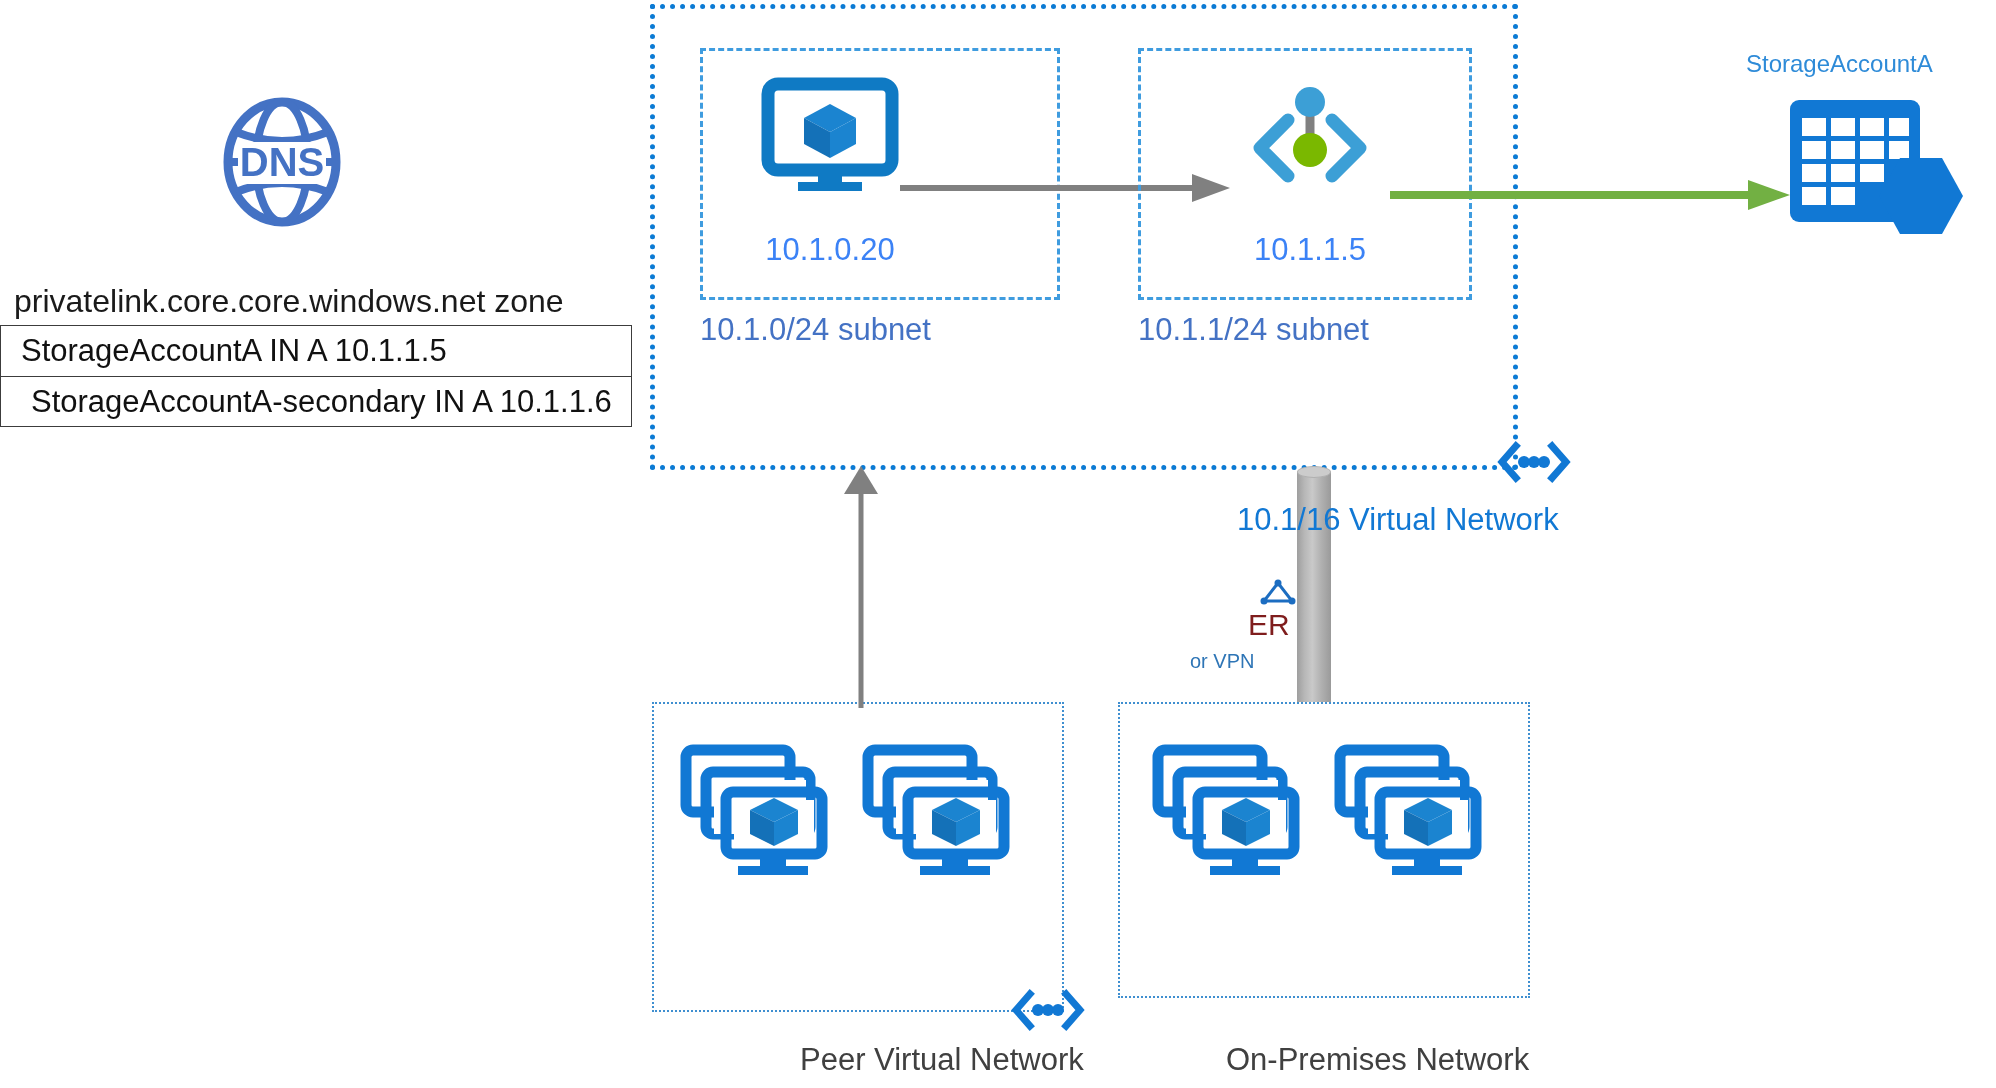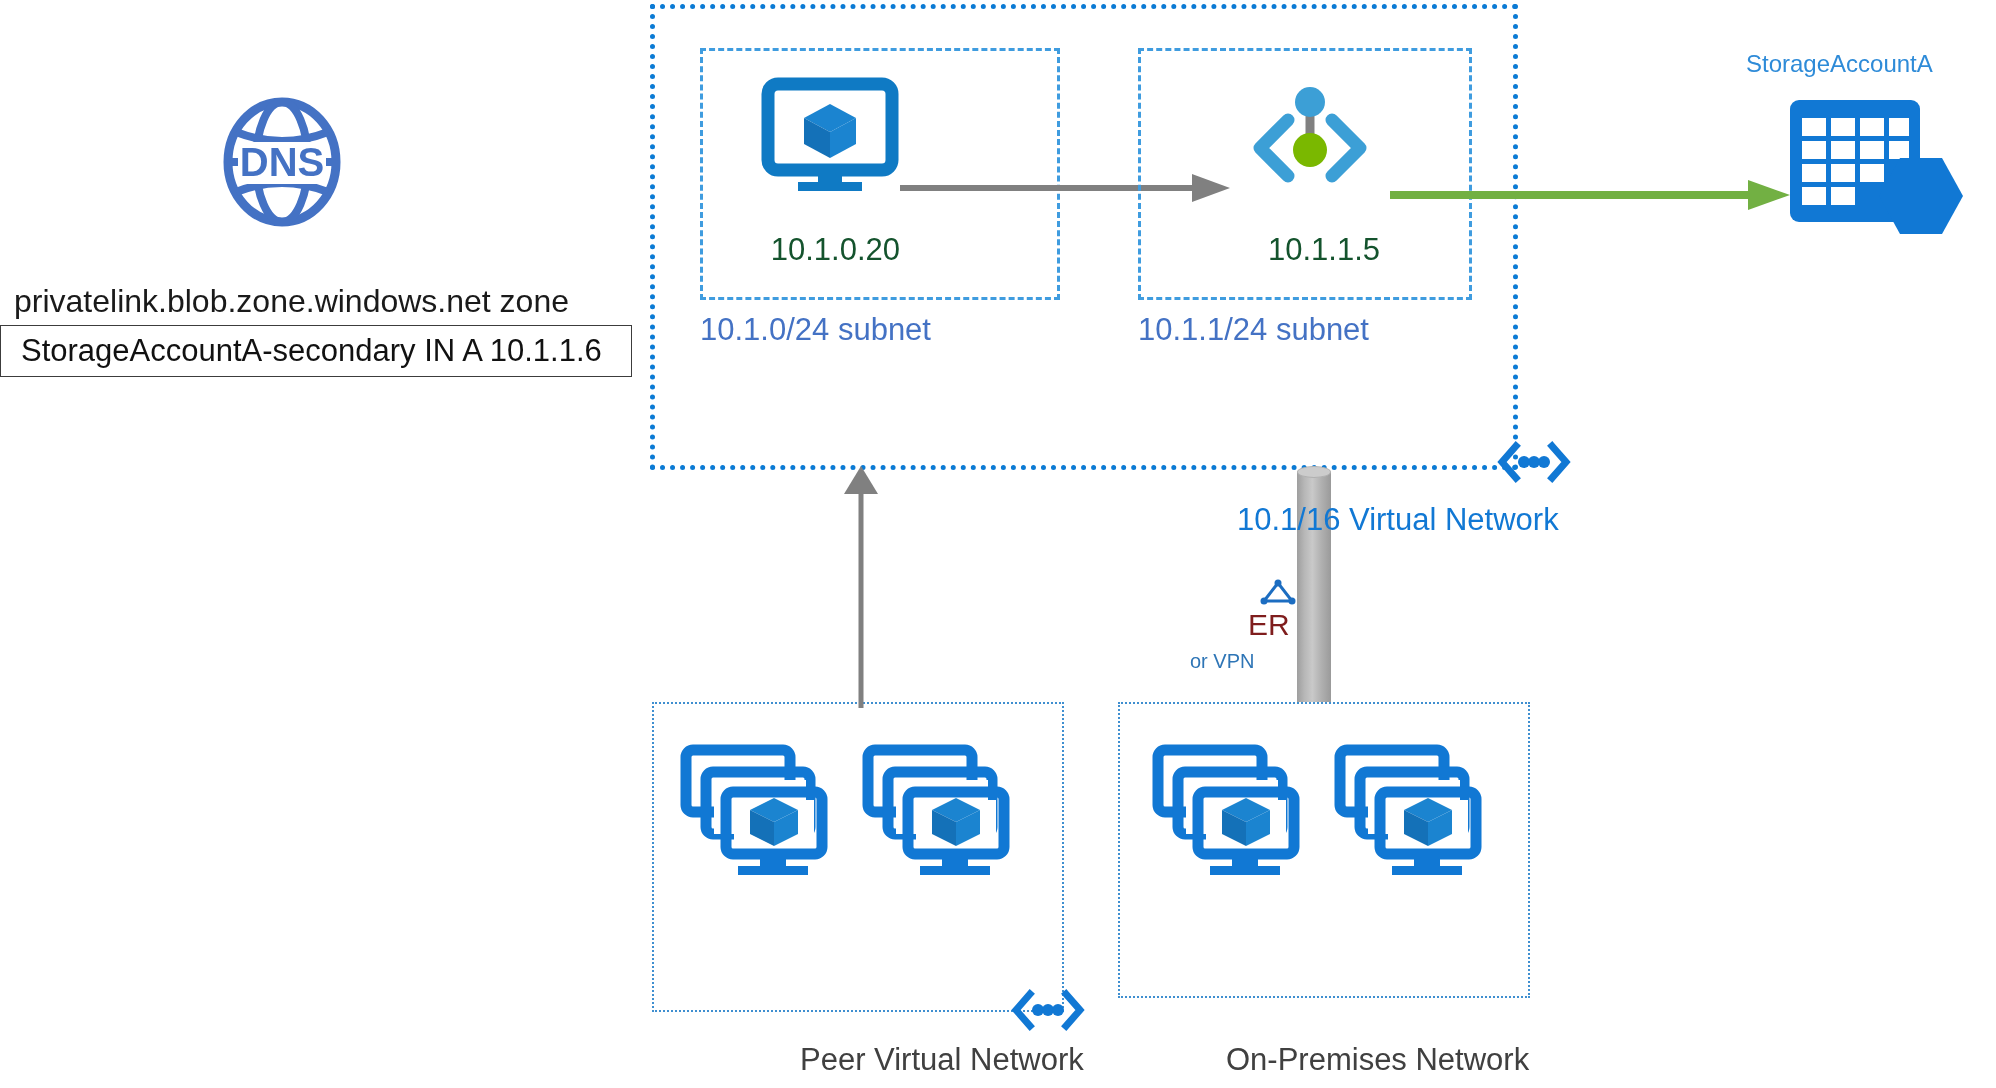--- a/index.html
+++ b/index.html
@@ -50,23 +50,23 @@
   }
   .subnet-box {
     border: 3px dashed #3f9cdf;
     box-sizing: border-box;
   }
   #subnet-a-box { left: 700px; top: 48px; width: 360px; height: 252px; }
   #subnet-b-box { left: 1138px; top: 48px; width: 334px; height: 252px; }
 
   .node-label {
     position: absolute;
-    text-align: right;
+    text-align: center;
     font-size: 31px;
-    color: #14532d;
+    color: #3b82f6;
     white-space: nowrap;
   }
   .subnet-label {
     position: absolute;
     font-size: 31px;
     color: #4472c4;
     white-space: nowrap;
   }
   #vnet-label {
     left: 1237px; top: 502px;
@@ -135,23 +135,24 @@
       <ellipse cx="66" cy="66" rx="54" ry="60" fill="none" stroke="#4472c4" stroke-width="9"></ellipse>
       <ellipse cx="66" cy="66" rx="26" ry="60" fill="none" stroke="#4472c4" stroke-width="8"></ellipse>
       <line x1="8" y1="66" x2="124" y2="66" stroke="#4472c4" stroke-width="8"></line>
       <path d="M20 36 Q66 54 112 36" fill="none" stroke="#4472c4" stroke-width="8"></path>
       <path d="M20 96 Q66 78 112 96" fill="none" stroke="#4472c4" stroke-width="8"></path>
       <rect x="22" y="46" width="88" height="42" fill="#ffffff"></rect>
       <text x="66" y="80" font-family="'Liberation Sans', sans-serif" font-size="40" font-weight="bold" fill="#4472c4" text-anchor="middle">DNS</text>
     </svg>
   </div>
 
-  <div class="abs" id="dns-zone-label">privatelink.blob.zone.windows.net zone</div>
+  <div class="abs" id="dns-zone-label">privatelink.core.core.windows.net zone</div>
 
   <div class="abs" id="dns-table">
+    <div class="row">StorageAccountA IN A 10.1.1.5</div>
     <div class="row">StorageAccountA-secondary IN A 10.1.1.6</div>
   </div>
 
   <div class="abs" id="vnet-box"></div>
 
   <div class="abs subnet-box" id="subnet-a-box"></div>
   <div class="abs" style="left:760px; top:80px; width:140px; height:110px;">
     <svg width="140" height="110" viewBox="0 0 140 110">
       <rect x="8" y="4" width="124" height="86" rx="10" ry="10" fill="none" stroke="#0f7ac4" stroke-width="13"></rect>
       <path d="M58 92 h24 v10 h20 v9 h-64 v-9 h20 z" fill="#0f7ac4"></path>

